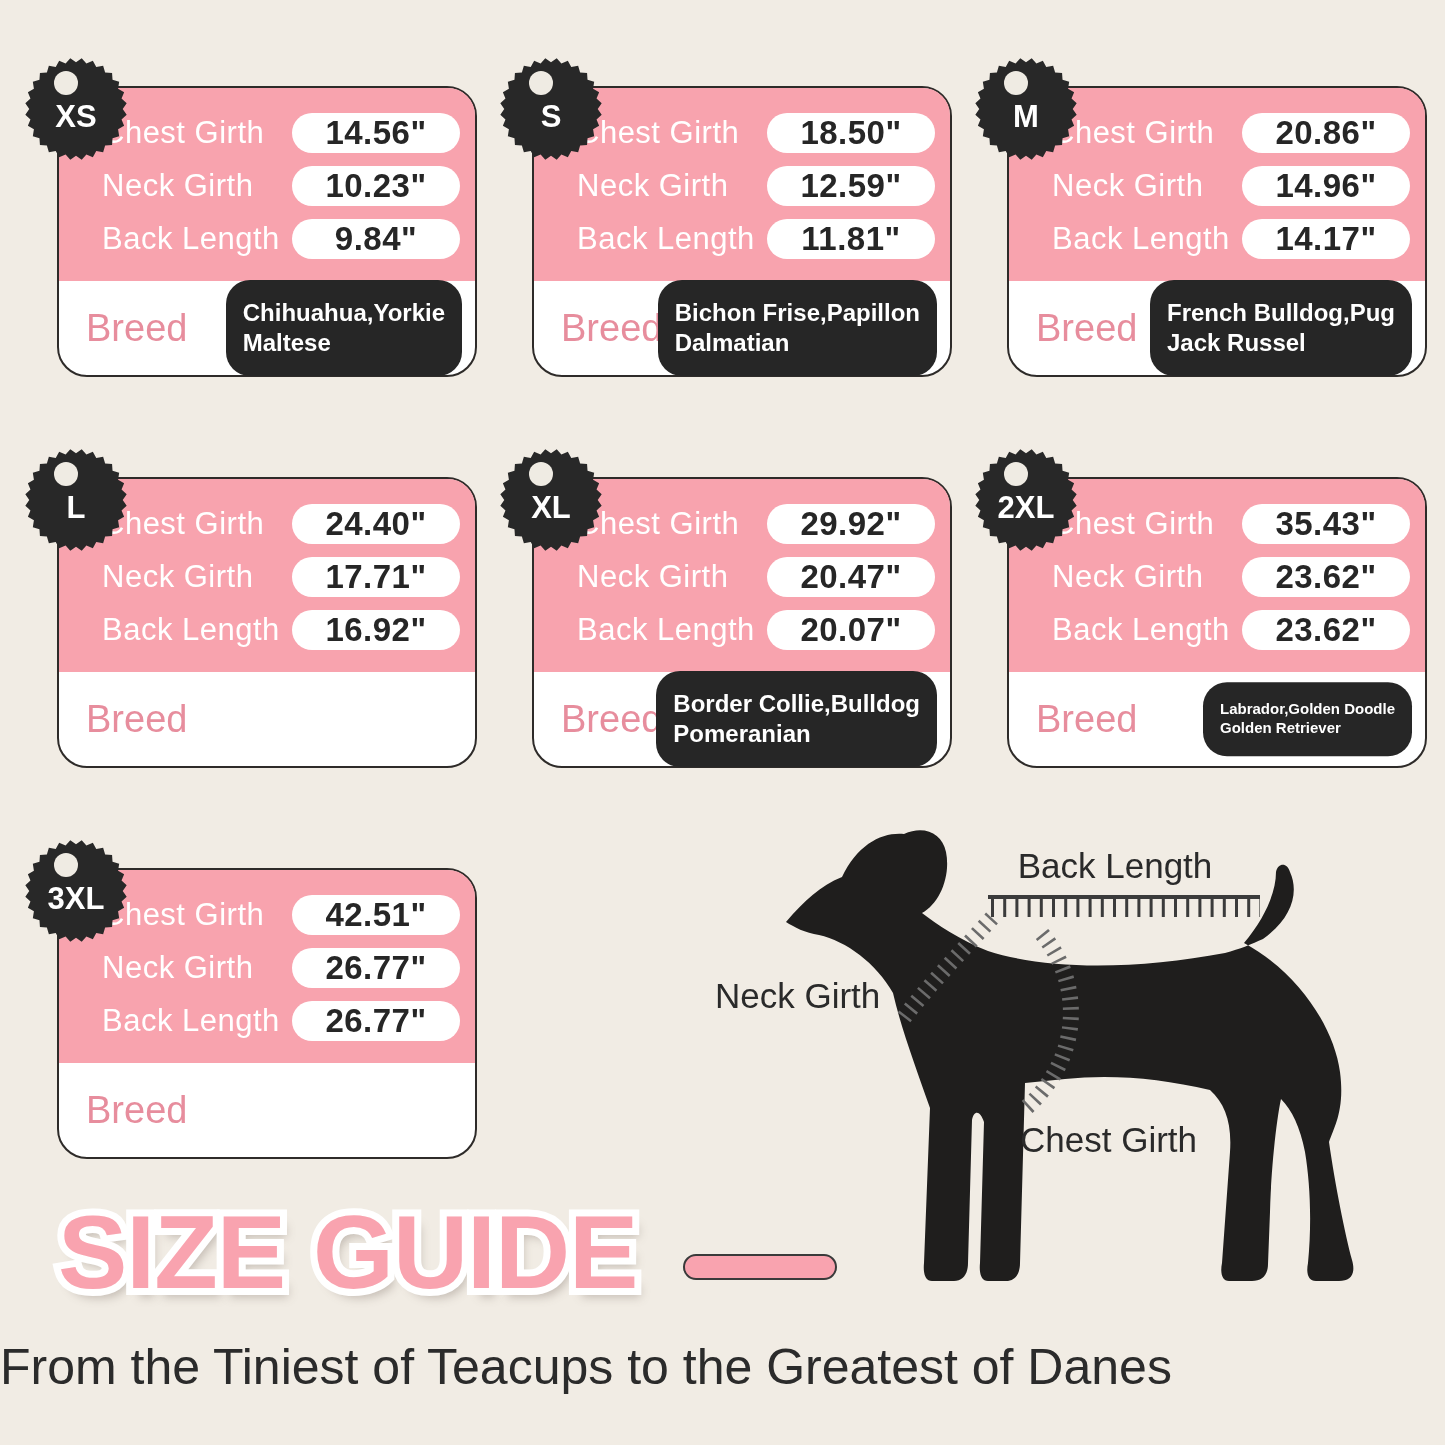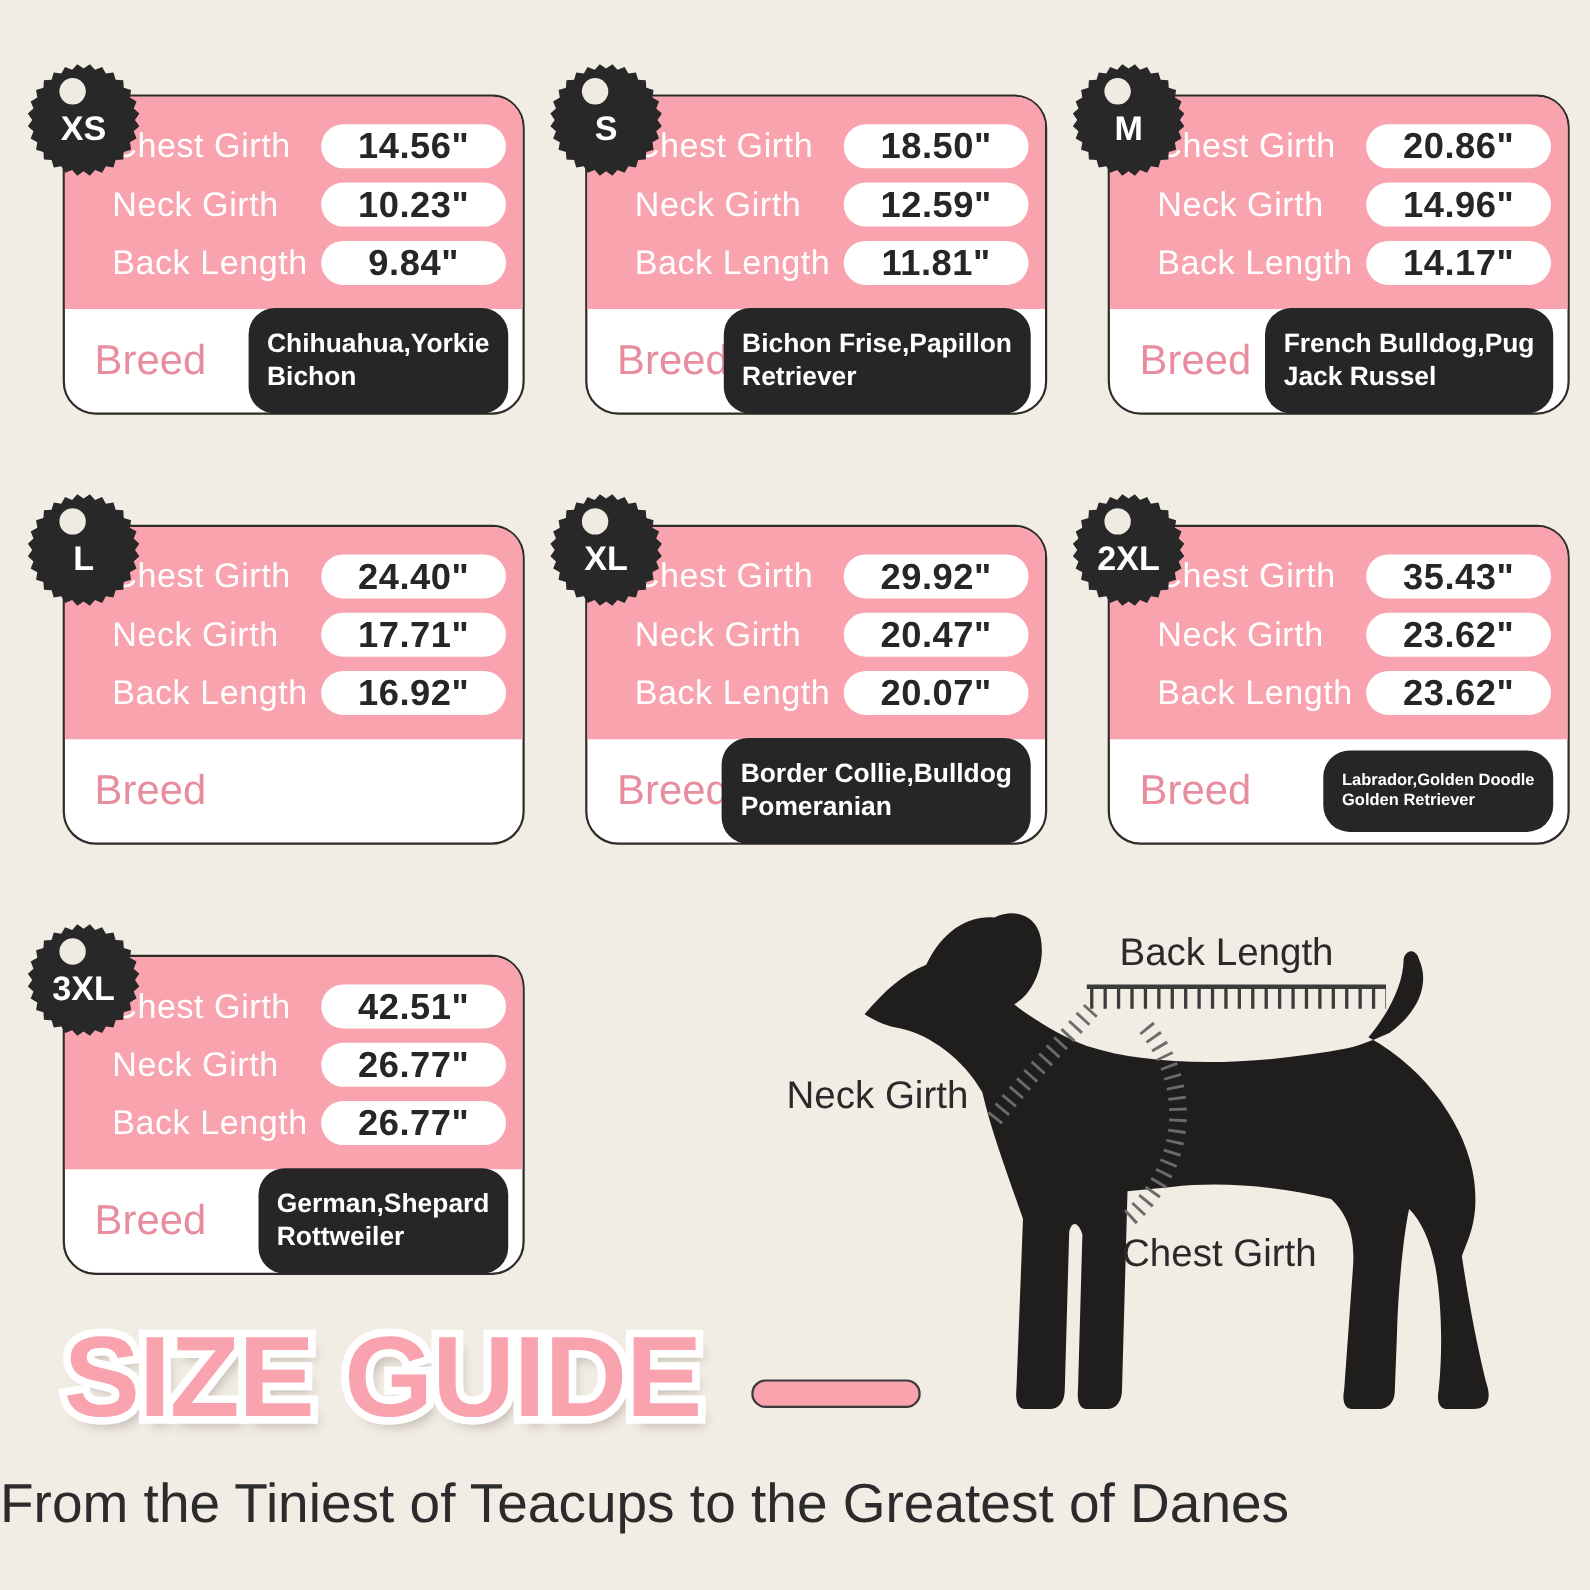--- a/index.html
+++ b/index.html
@@ -57,21 +57,21 @@
       </div>
       <div class="mrow">
         <span class="mlabel">Back Length</span>
         <span class="mpill">9.84"</span>
       </div>
     </div>
     <div class="ftr">
       <span class="breed-label">Breed</span>
       <div class="breed-pill">
         <div>Chihuahua,Yorkie</div>
-        <div>Bichon</div>
+        <div>Maltese</div>
       </div>
     </div>
   </div>
 
   <div class="card" style="left:532px;top:86px">
     <div class="badge" style="clip-path: polygon(95.8% 50%, 99.69% 55.6%, 94.65% 60.19%, 97.19% 66.51%, 91.26% 69.87%, 92.34% 76.6%, 85.81% 78.56%, 85.36% 85.36%, 78.56% 85.81%, 76.6% 92.34%, 69.87% 91.26%, 66.51% 97.19%, 60.19% 94.65%, 55.6% 99.69%, 50% 95.8%, 44.4% 99.69%, 39.81% 94.65%, 33.49% 97.19%, 30.13% 91.26%, 23.4% 92.34%, 21.44% 85.81%, 14.64% 85.36%, 14.19% 78.56%, 7.66% 76.6%, 8.74% 69.87%, 2.81% 66.51%, 5.35% 60.19%, 0.31% 55.6%, 4.2% 50%, 0.31% 44.4%, 5.35% 39.81%, 2.81% 33.49%, 8.74% 30.13%, 7.66% 23.4%, 14.19% 21.44%, 14.64% 14.64%, 21.44% 14.19%, 23.4% 7.66%, 30.13% 8.74%, 33.49% 2.81%, 39.81% 5.35%, 44.4% 0.31%, 50% 4.2%, 55.6% 0.31%, 60.19% 5.35%, 66.51% 2.81%, 69.87% 8.74%, 76.6% 7.66%, 78.56% 14.19%, 85.36% 14.64%, 85.81% 21.44%, 92.34% 23.4%, 91.26% 30.13%, 97.19% 33.49%, 94.65% 39.81%, 99.69% 44.4%);">
       <span class="hole"></span>
       <span class="code">S</span>
     </div>
     <div class="hdr">
@@ -85,21 +85,21 @@
       </div>
       <div class="mrow">
         <span class="mlabel">Back Length</span>
         <span class="mpill">11.81"</span>
       </div>
     </div>
     <div class="ftr">
       <span class="breed-label">Breed</span>
       <div class="breed-pill">
         <div>Bichon Frise,Papillon</div>
-        <div>Retriever</div>
+        <div>Dalmatian</div>
       </div>
     </div>
   </div>
 
   <div class="card" style="left:1007px;top:86px">
     <div class="badge" style="clip-path: polygon(95.8% 50%, 99.69% 55.6%, 94.65% 60.19%, 97.19% 66.51%, 91.26% 69.87%, 92.34% 76.6%, 85.81% 78.56%, 85.36% 85.36%, 78.56% 85.81%, 76.6% 92.34%, 69.87% 91.26%, 66.51% 97.19%, 60.19% 94.65%, 55.6% 99.69%, 50% 95.8%, 44.4% 99.69%, 39.81% 94.65%, 33.49% 97.19%, 30.13% 91.26%, 23.4% 92.34%, 21.44% 85.81%, 14.64% 85.36%, 14.19% 78.56%, 7.66% 76.6%, 8.74% 69.87%, 2.81% 66.51%, 5.35% 60.19%, 0.31% 55.6%, 4.2% 50%, 0.31% 44.4%, 5.35% 39.81%, 2.81% 33.49%, 8.74% 30.13%, 7.66% 23.4%, 14.19% 21.44%, 14.64% 14.64%, 21.44% 14.19%, 23.4% 7.66%, 30.13% 8.74%, 33.49% 2.81%, 39.81% 5.35%, 44.4% 0.31%, 50% 4.2%, 55.6% 0.31%, 60.19% 5.35%, 66.51% 2.81%, 69.87% 8.74%, 76.6% 7.66%, 78.56% 14.19%, 85.36% 14.64%, 85.81% 21.44%, 92.34% 23.4%, 91.26% 30.13%, 97.19% 33.49%, 94.65% 39.81%, 99.69% 44.4%);">
       <span class="hole"></span>
       <span class="code">M</span>
     </div>
     <div class="hdr">
@@ -219,24 +219,20 @@
         <span class="mlabel">Neck Girth</span>
         <span class="mpill">26.77"</span>
       </div>
       <div class="mrow">
         <span class="mlabel">Back Length</span>
         <span class="mpill">26.77"</span>
       </div>
     </div>
     <div class="ftr">
       <span class="breed-label">Breed</span>
-      <div class="breed-pill">
-        <div>German,Shepard</div>
-        <div>Rottweiler</div>
-      </div>
     </div>
   </div>
 
   <svg class="dog-svg" width="700" height="480" viewBox="0 0 700 480">
     <path fill="#1f1e1d" d="
       M 66,100
       C 85,78 100,64 122,55
       C 138,22 162,10 184,12
       C 204,3 222,11 226,30
       C 231,55 219,82 202,91

